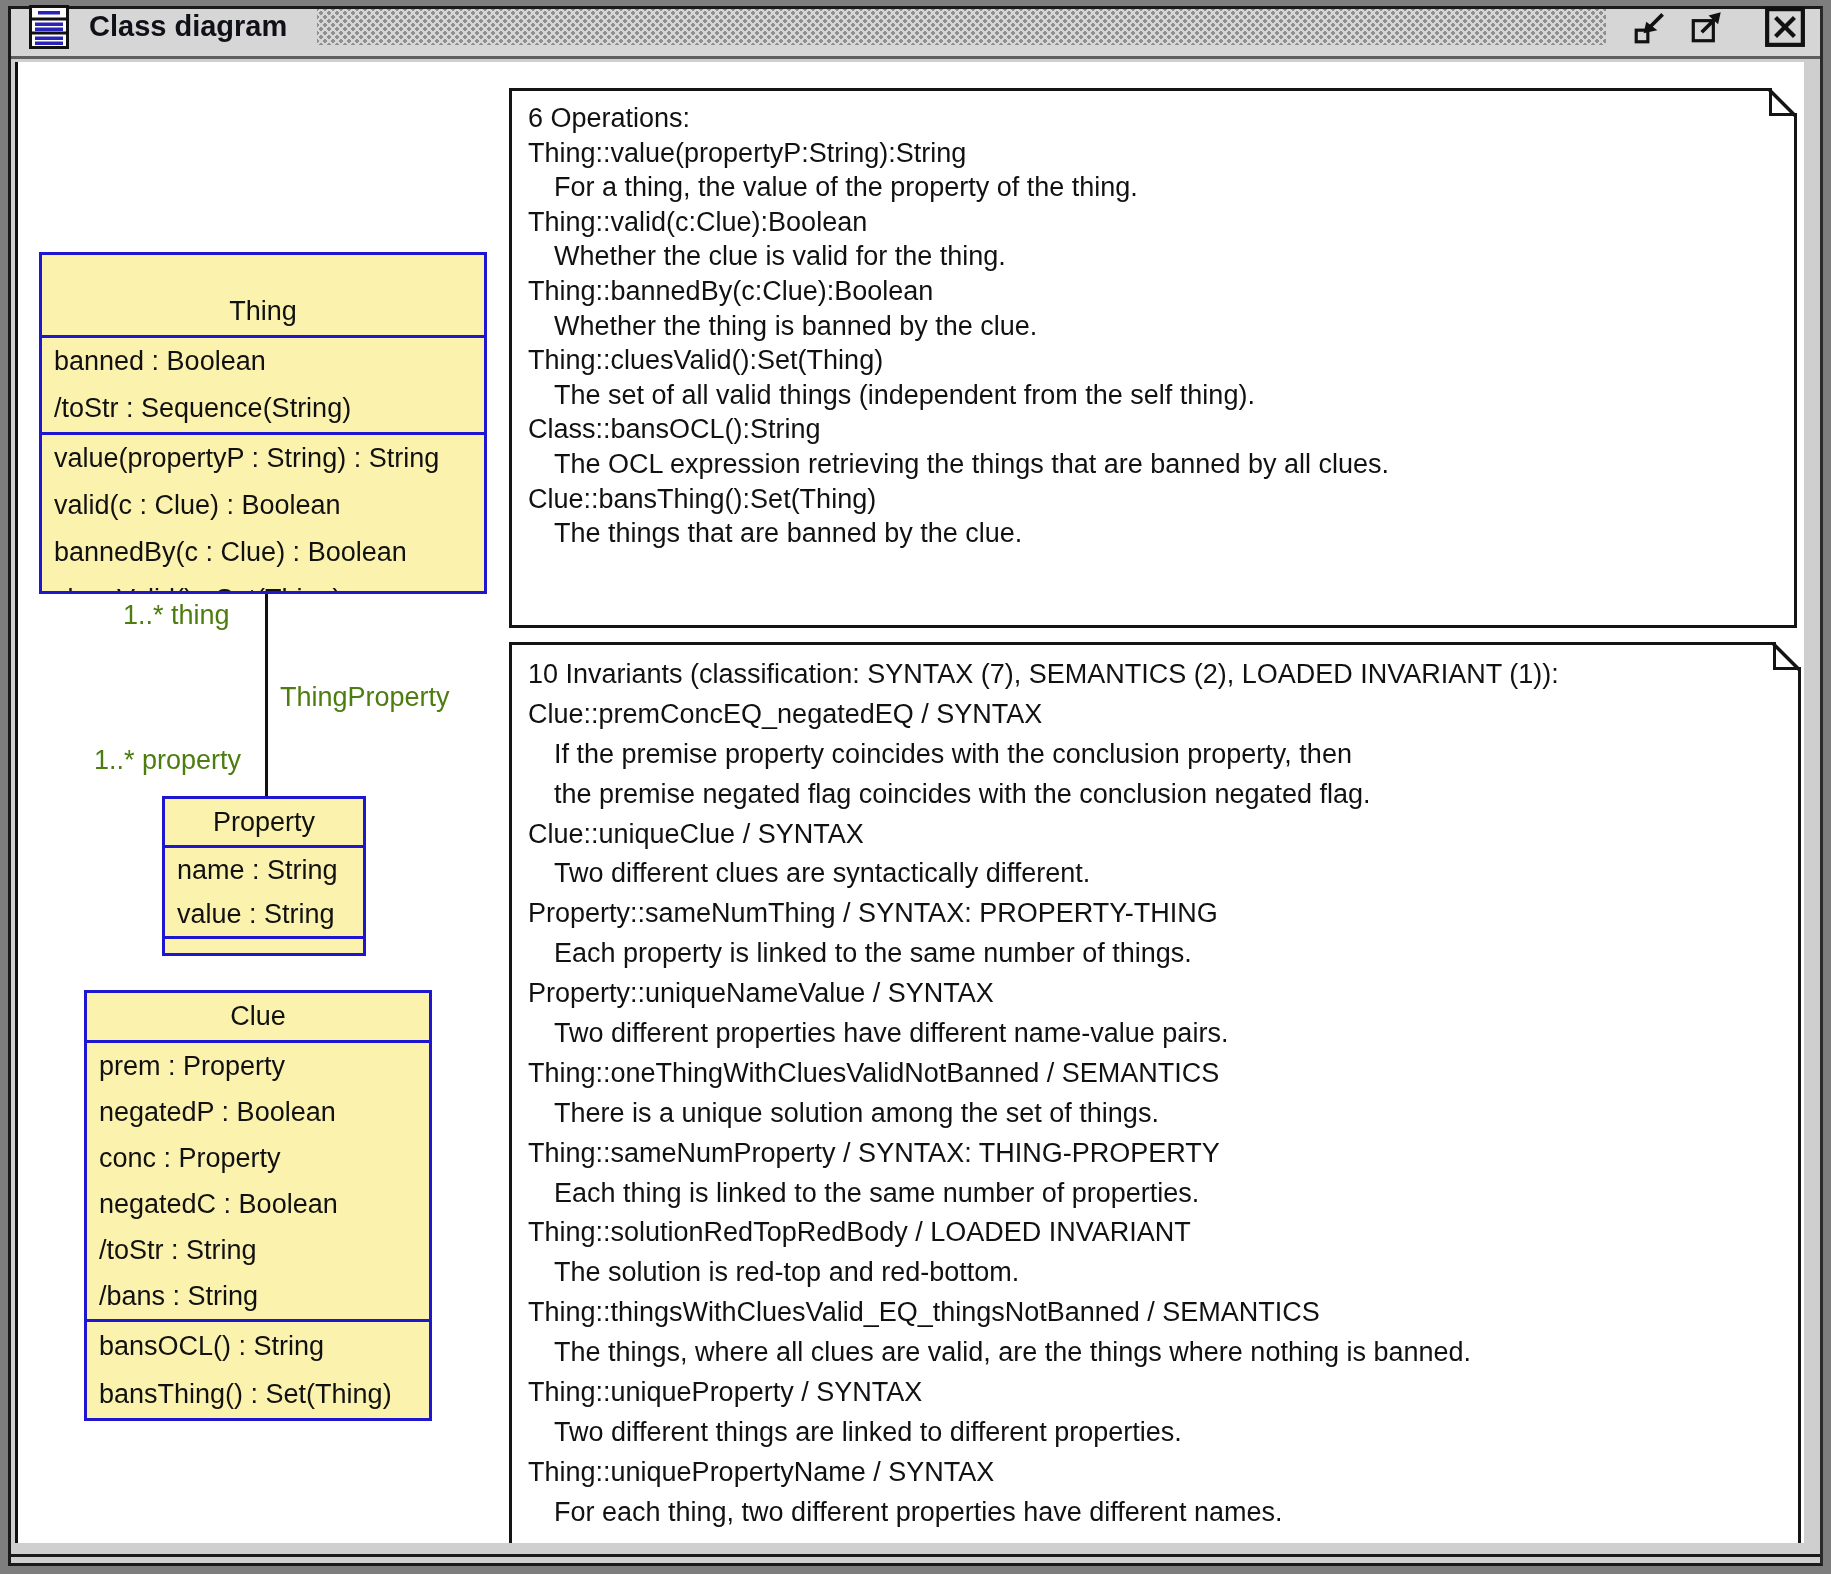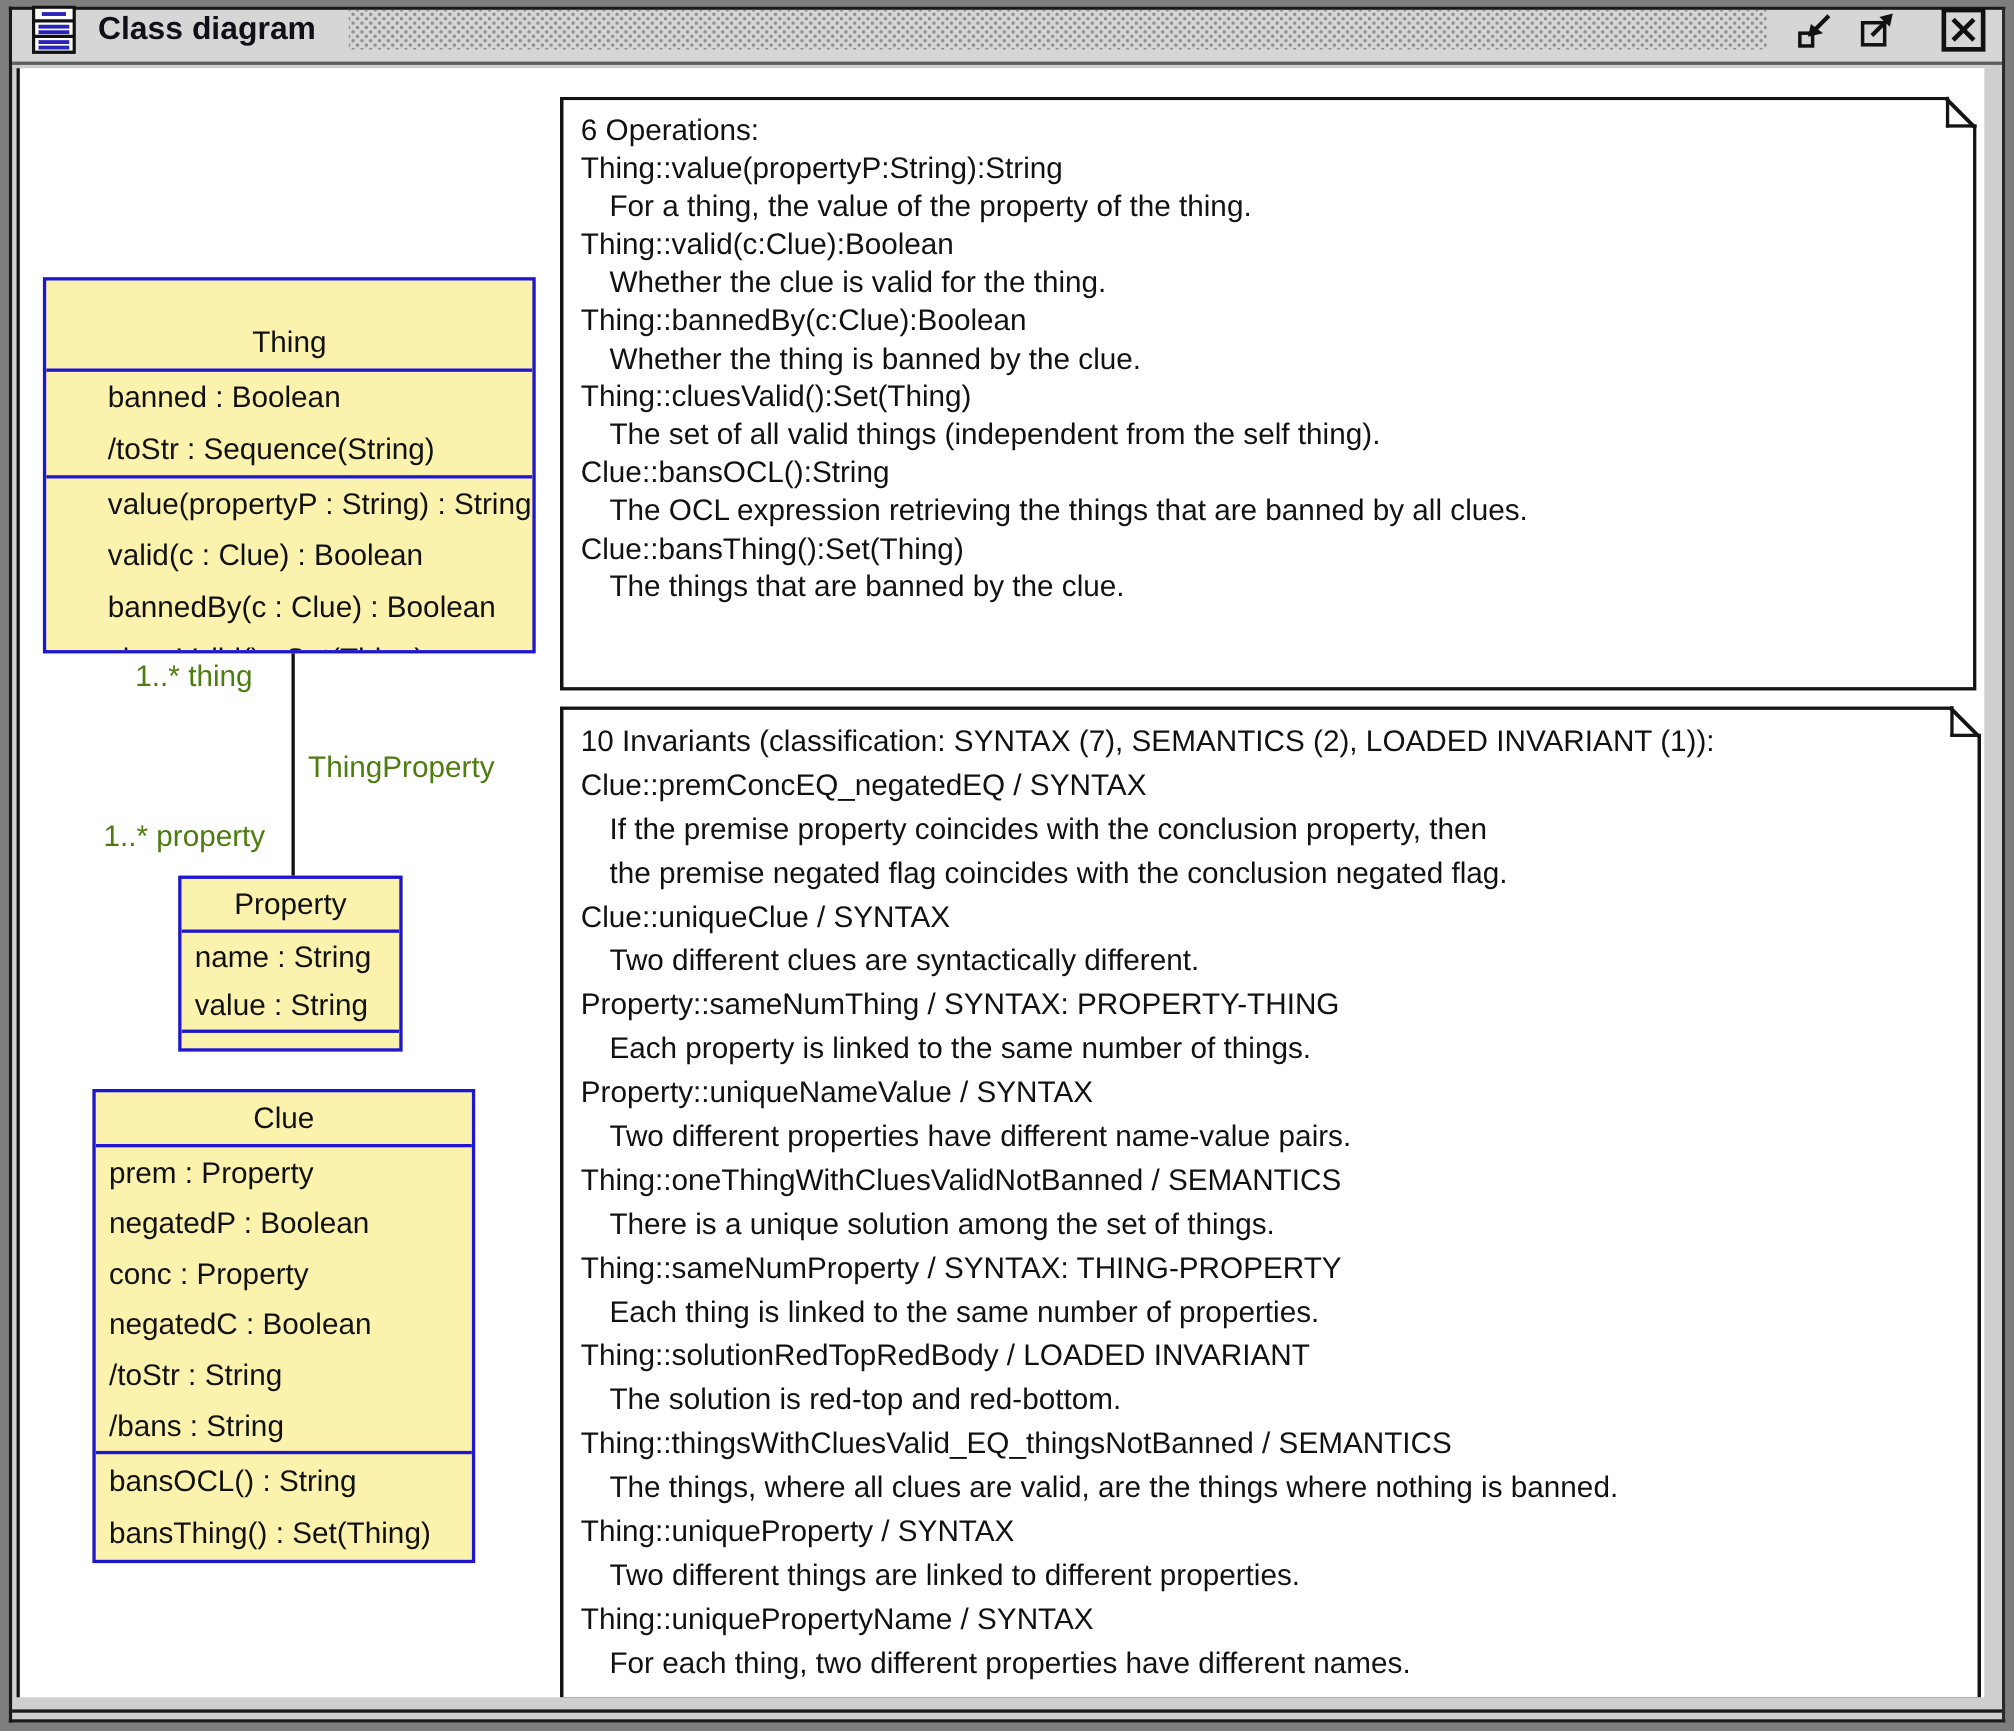--- a/index.html
+++ b/index.html
@@ -27,21 +27,21 @@
           border-left:3px solid #111;overflow:hidden;}
 
   
   .clsbox{position:absolute;background:#FBF2AD;border:3px solid #1f16cf;font-size:27px;color:#111;overflow:hidden;}
   .clshead{text-align:center;white-space:nowrap;}
   .comp{border-top:3px solid #1f16cf;padding-left:12px;}
   .clsrow{white-space:nowrap;}
 
   .box-thing{left:21px;top:190px;width:448px;height:342px;}
   .box-thing .clshead{height:47px;line-height:47px;margin-top:33px;}
-  .box-thing .clsrow{height:47px;line-height:47px;margin-left:44px;}
+  .box-thing .clsrow{height:47px;line-height:47px;}
 
   .box-property{left:144px;top:734px;width:204px;height:160px;}
   .box-property .clshead{height:46px;line-height:46px;}
   .box-property .clsrow{height:44px;line-height:44px;}
   .box-property .comp.ops.empty{height:14px;}
 
   .box-clue{left:66px;top:928px;width:348px;height:431px;}
   .box-clue .clshead{height:47px;line-height:47px;}
   .box-clue .comp.attrs .clsrow{height:46px;line-height:46px;}
   .box-clue .comp.ops .clsrow{height:48px;line-height:48px;}
@@ -167,21 +167,21 @@
         <div class="content">
             <div class="ln">6 Operations:</div>
             <div class="ln">Thing::value(propertyP:String):String</div>
             <div class="ln ind">For a thing, the value of the property of the thing.</div>
             <div class="ln">Thing::valid(c:Clue):Boolean</div>
             <div class="ln ind">Whether the clue is valid for the thing.</div>
             <div class="ln">Thing::bannedBy(c:Clue):Boolean</div>
             <div class="ln ind">Whether the thing is banned by the clue.</div>
             <div class="ln">Thing::cluesValid():Set(Thing)</div>
             <div class="ln ind">The set of all valid things (independent from the self thing).</div>
-            <div class="ln">Clue::bansOCL():String</div>
+            <div class="ln">Class::bansOCL():String</div>
             <div class="ln ind">The OCL expression retrieving the things that are banned by all clues.</div>
             <div class="ln">Clue::bansThing():Set(Thing)</div>
             <div class="ln ind">The things that are banned by the clue.</div>
           </div>
       </div>
 
       <div class="note note-invariants">
         <div class="paper">
             <div class="paper-in"></div>
           </div>

